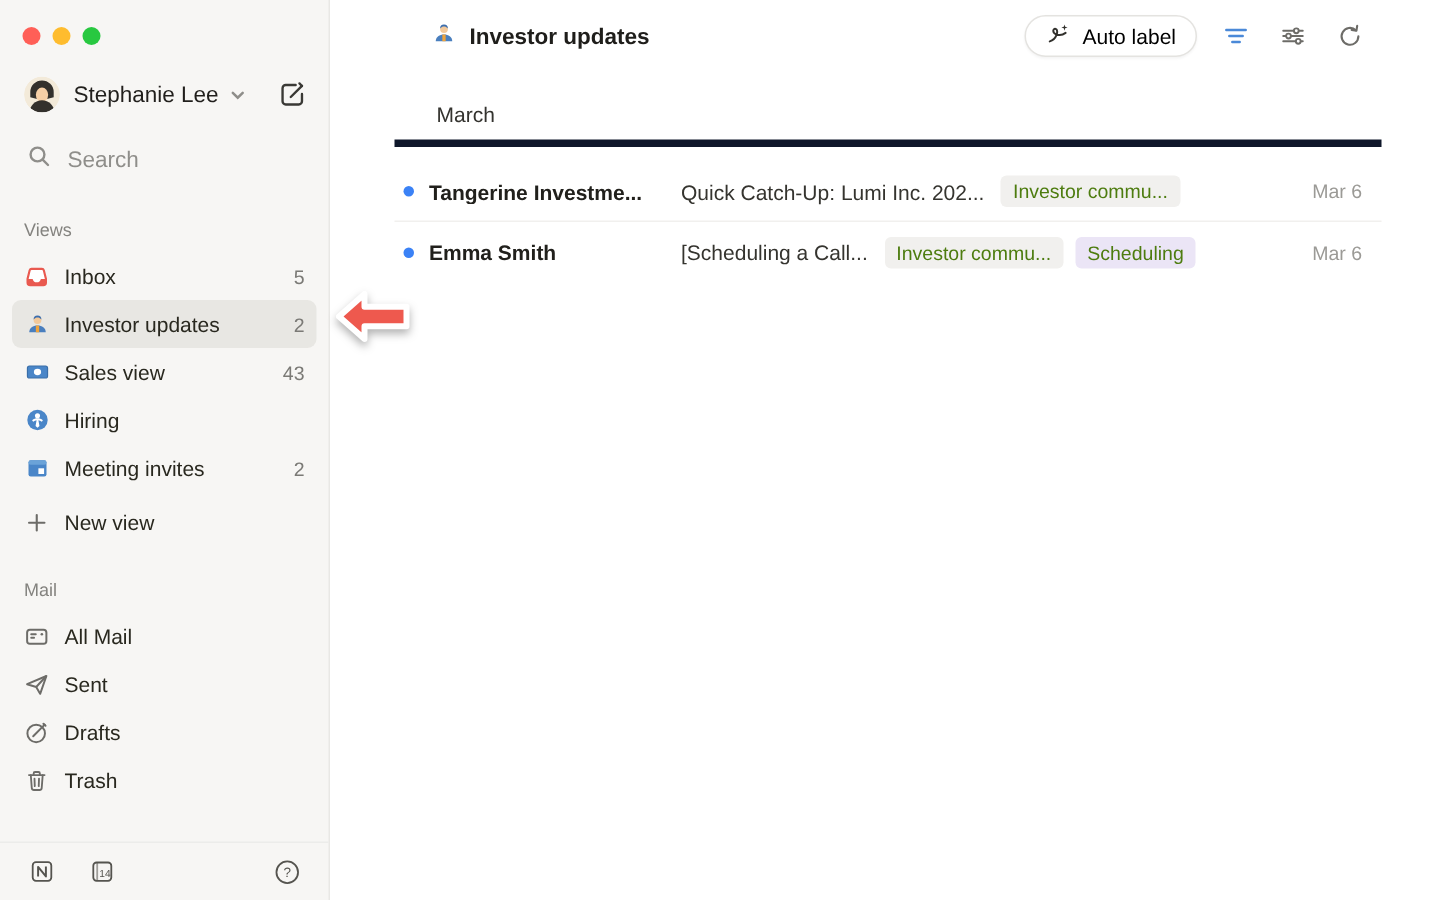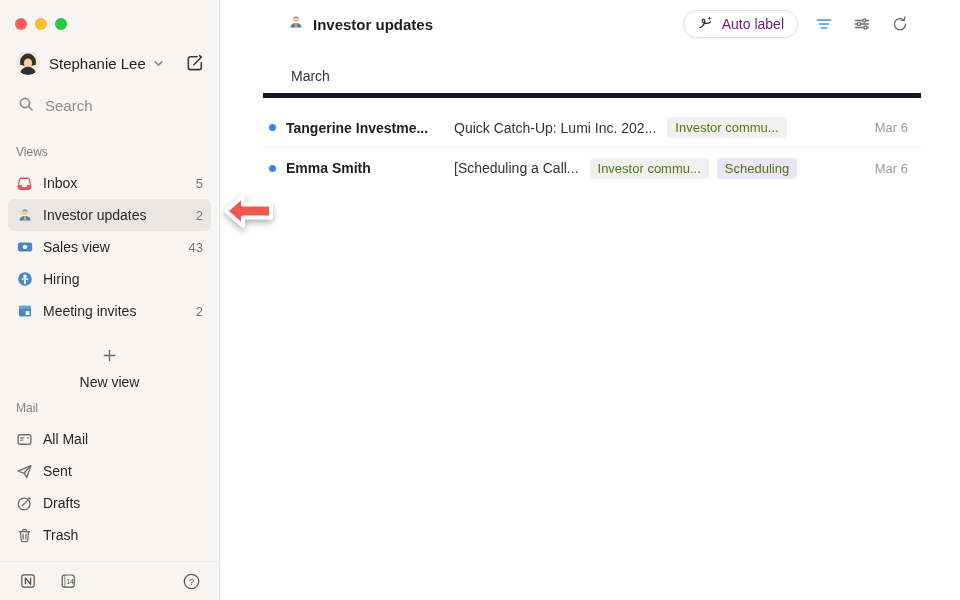--- a/index.html
+++ b/index.html
@@ -34,38 +34,38 @@
   .section-label.mail { margin-top:22px; }
 
   .side-item {
     height:32px; margin:0 8px; padding:0 8px; border-radius:6px;
     display:flex; align-items:center; gap:10px; font-size:14px; font-weight:500;
     color:#29281f; cursor:pointer;
   }
   .side-item .ico { width:17px; height:17px; display:flex; align-items:center; justify-content:center; flex:none; }
   .side-item.selected { background:#e8e7e3; }
   .side-item .count { margin-left:auto; font-size:13px; font-weight:400; color:#7b7a76; }
-  .side-item.newview { margin-top:20px;flex-direction:column; }
+  .side-item.newview { margin-top:4px; }
 
   .side-bottom {
     margin-top:auto; border-top:1px solid #ececea; height:39px;
     display:flex; align-items:center; gap:16px; padding:0 16px; color:#65645f;
   }
   .side-bottom .right { margin-left:auto; display:flex; }
 
   
   .main { position:absolute; left:221px; top:0; right:0; bottom:0; background:#fff; }
   .main-header { height:48px; display:flex; align-items:center; padding:0 48px 0 67px; }
   .title-group { display:flex; align-items:center; gap:9px; }
   .page-title { font-size:15px; font-weight:700; color:#1f1e1b; }
   .actions { margin-left:auto; display:flex; align-items:center; gap:14px; }
   .pill {
     display:flex; align-items:center; gap:8px; height:28px; padding:0 13px;
     border:1px solid #e4e3e0; border-radius:15px; background:#fff;
-    font-size:14px; color:#701a75; box-shadow:0 1px 2px rgba(0,0,0,.05); cursor:pointer;
+    font-size:14px; color:#000000; box-shadow:0 1px 2px rgba(0,0,0,.05); cursor:pointer;
   }
   .icon-btn { display:flex; align-items:center; justify-content:center; width:24px; height:24px; cursor:pointer; }
 
   .list-wrap { margin:0 39px 0 42px; }
   .group-label {
     padding:20px 0 9px 28px; font-size:14px; font-weight:500; color:#34332f;
     border-bottom:5px solid #0f172a;
   }
   .email-rows { padding-top:10px; }
   .email-row { display:flex; align-items:center; height:40px; cursor:pointer; }

